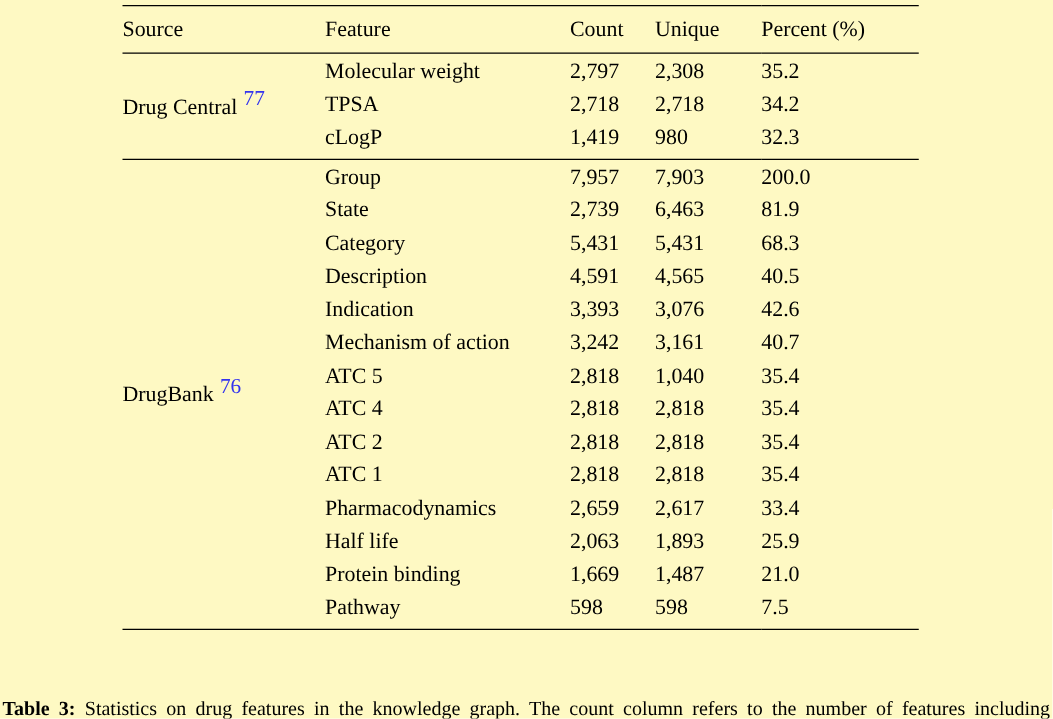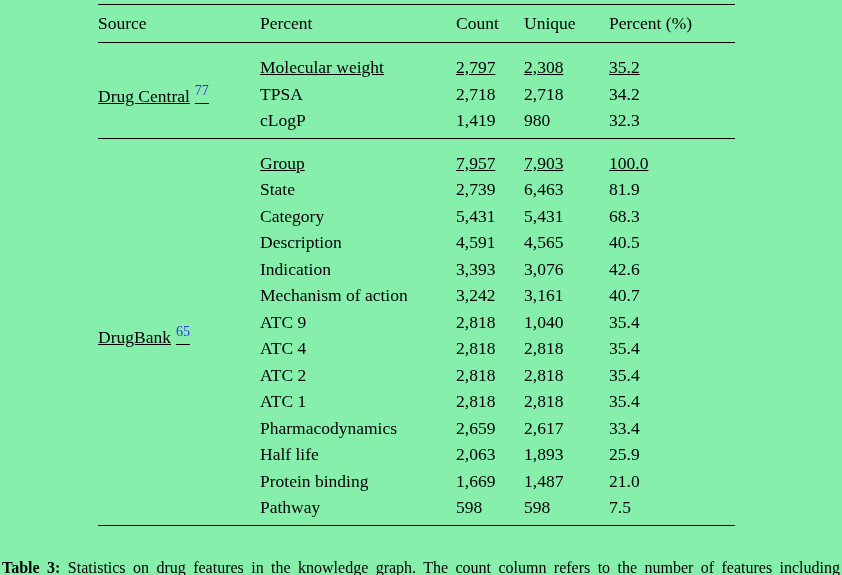--- a/index.html
+++ b/index.html
@@ -4,21 +4,21 @@
 <style>
   html, body {
     margin: 0;
     padding: 0;
     background: #ffffff;
   }
   .page {
     position: relative;
     width: 842px;
     height: 575px;
-    background: #86efac;
+    background: #fef9c3;
     overflow: hidden;
     font-family: "Liberation Serif", "DejaVu Serif", serif;
     color: #000000;
   }
   table.stats-table {
     position: absolute;
     left: 98px;
     top: 4px;
     width: 637px;
     border-collapse: collapse;
@@ -43,35 +43,34 @@
   }
   table.stats-table thead th {
     height: 37px;
     text-align: left;
   }
   table.stats-table tbody td {
     height: 26.5px;
     line-height: 26.5px;
   }
   table.stats-table tr.first td {
-    padding-top: 11px;
-    text-decoration: underline;
+    padding-top: 0;
   }
   table.stats-table tr.last td {
     padding-bottom: 4px;
   }
   th.num, td.col-count, td.col-unique, td.col-percent {
     text-align: left;
   }
   td.col-source {
     vertical-align: middle;
     text-align: left;
   }
   sup.ref {
-    font-size: 14px;
+    font-size: 17px;
     line-height: 0;
     margin-left: 5px;
     vertical-align: baseline;
     position: relative;
     top: -6.5px;
     cursor: pointer;
     margin-top: 45px;
   }
   .caption {
     position: absolute;
@@ -95,21 +94,21 @@
     <colgroup>
       <col style="width:162px">
       <col style="width:196px">
       <col style="width:68px">
       <col style="width:85px">
       <col style="width:126px">
     </colgroup>
     <thead>
       <tr>
         <th>Source</th>
-        <th>Percent</th>
+        <th>Feature</th>
         <th class="num">Count</th>
         <th class="num">Unique</th>
         <th class="num">Percent (%)</th>
       </tr>
     </thead>
   <tbody class="section">
         <tr class="first">
           <td rowspan="3" class="col-source"><span>Drug Central</span><sup class="ref" style="color: rgb(51, 51, 238);">77</sup></td>
           <td class="col-feature">Molecular weight</td>
           <td class="col-count">2,797</td>
@@ -124,25 +123,25 @@
         </tr>
         <tr class="last">
           <td class="col-feature">cLogP</td>
           <td class="col-count">1,419</td>
           <td class="col-unique">980</td>
           <td class="col-percent">32.3</td>
         </tr>
       </tbody>
       <tbody class="section">
         <tr class="first">
-          <td rowspan="14" class="col-source"><span>DrugBank</span><sup class="ref" style="color: rgb(51, 51, 238);">65</sup></td>
+          <td rowspan="14" class="col-source"><span>DrugBank</span><sup class="ref" style="color: rgb(51, 51, 238);">76</sup></td>
           <td class="col-feature">Group</td>
           <td class="col-count">7,957</td>
           <td class="col-unique">7,903</td>
-          <td class="col-percent">100.0</td>
+          <td class="col-percent">200.0</td>
         </tr>
         <tr>
           <td class="col-feature">State</td>
           <td class="col-count">2,739</td>
           <td class="col-unique">6,463</td>
           <td class="col-percent">81.9</td>
         </tr>
         <tr>
           <td class="col-feature">Category</td>
           <td class="col-count">5,431</td>
@@ -161,21 +160,21 @@
           <td class="col-unique">3,076</td>
           <td class="col-percent">42.6</td>
         </tr>
         <tr>
           <td class="col-feature">Mechanism of action</td>
           <td class="col-count">3,242</td>
           <td class="col-unique">3,161</td>
           <td class="col-percent">40.7</td>
         </tr>
         <tr>
-          <td class="col-feature">ATC 9</td>
+          <td class="col-feature">ATC 5</td>
           <td class="col-count">2,818</td>
           <td class="col-unique">1,040</td>
           <td class="col-percent">35.4</td>
         </tr>
         <tr>
           <td class="col-feature">ATC 4</td>
           <td class="col-count">2,818</td>
           <td class="col-unique">2,818</td>
           <td class="col-percent">35.4</td>
         </tr>

